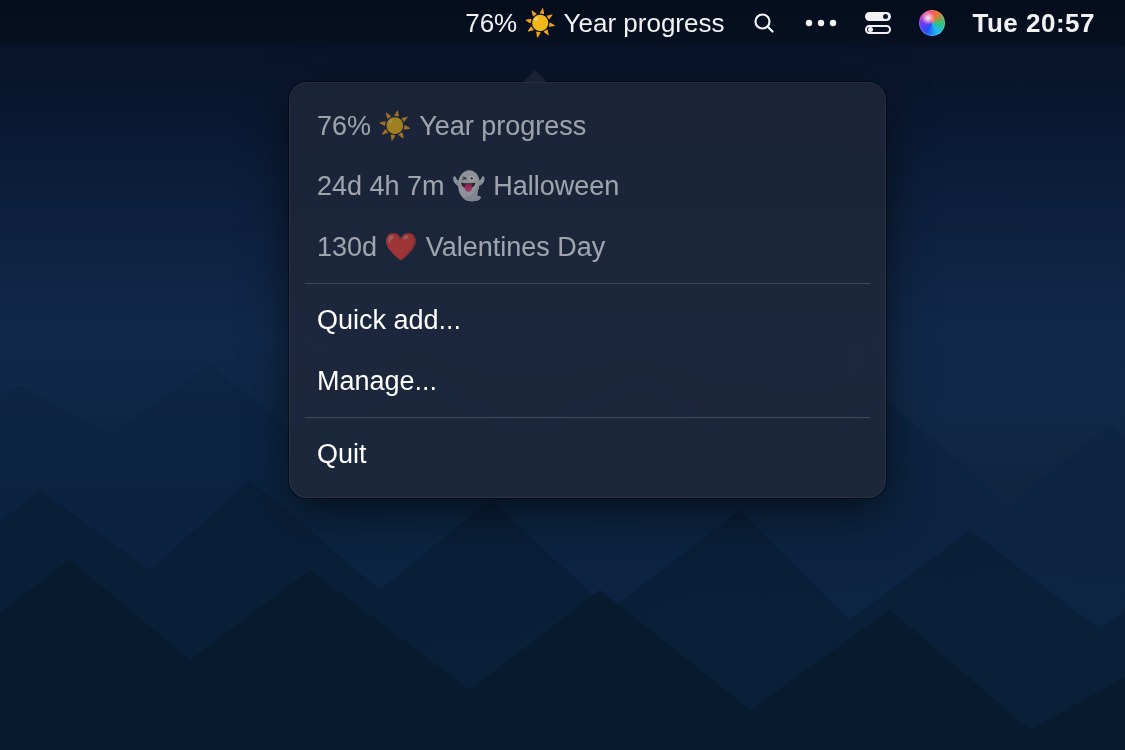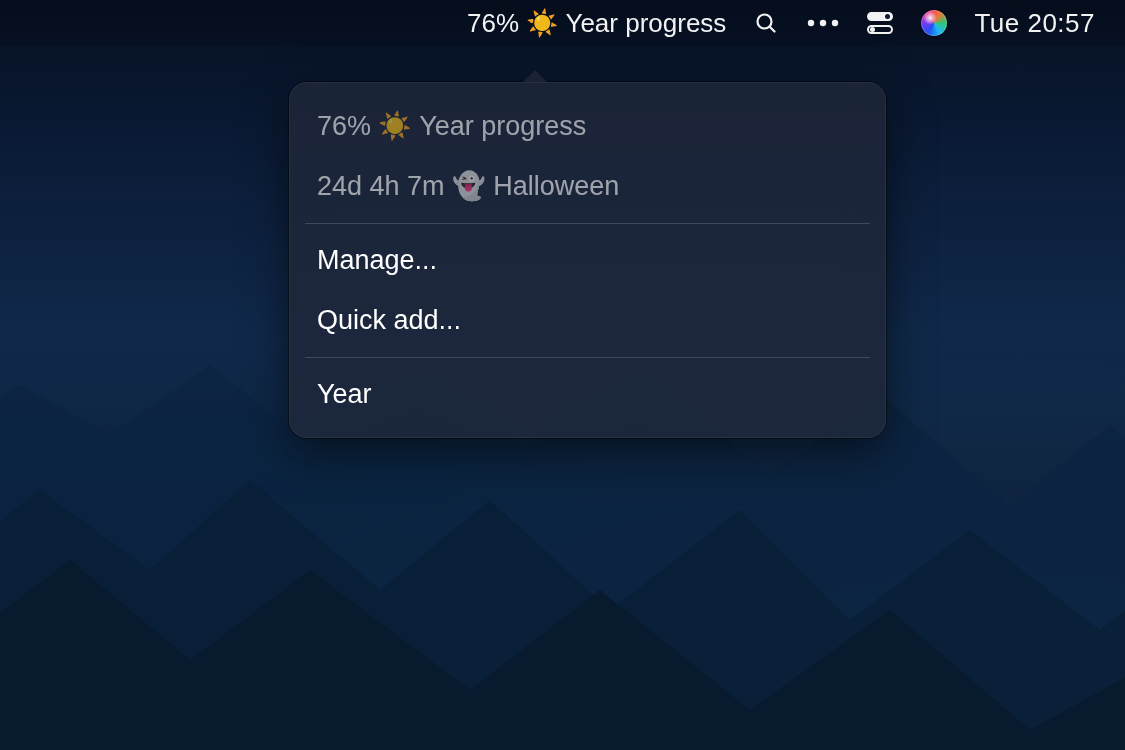--- a/index.html
+++ b/index.html
@@ -32,21 +32,21 @@
     position: absolute; top:0; left:0; right:0; height:46px;
     display:flex; align-items:center; justify-content:flex-end;
     padding-right:30px;
     background: linear-gradient(180deg, rgba(5,12,25,0.65), rgba(5,12,25,0.35));
     color:#fff;
     gap:26px;
     font-size:26px;
     -webkit-font-smoothing: antialiased;
   }
   #menubar .mb-item { display:flex; align-items:center; gap:10px; color:#fff; opacity:0.95; }
-  #menubar .clock { font-weight:400; letter-spacing:0.5px; }
+  #menubar .clock { font-weight:700; letter-spacing:0.5px; }
 
   .mb-icon { display:inline-flex; align-items:center; justify-content:center; width:28px; height:28px; }
 
   
   .siri-orb {
     width:26px; height:26px; border-radius:50%;
     background:
       radial-gradient(circle at 35% 30%, #fff 0%, rgba(255,255,255,0) 28%),
       conic-gradient(from 210deg, #2357ff, #7a3bff, #ff2f8e, #ff7a2d, #33d17a, #20c3ff, #2357ff);
     box-shadow: inset 0 0 0 1px rgba(255,255,255,0.25), 0 0 3px rgba(0,0,0,0.5);
@@ -183,30 +183,33 @@
   </div>
 
   <div id="popover">
 
     <div class="row event">
       <span class="emoji">76% ☀️ Year progress</span>
     </div>
     <div class="row event">
       <span class="emoji">24d 4h 7m 👻 Halloween</span>
     </div>
+    <div class="row event">
+      <span class="emoji">130d ❤️ Valentines Day</span>
+    </div>
 
     <div class="sep"></div>
 
+    <div class="row action">
+      <span>Quick add...</span>
+    </div>
     <div class="row action">
       <span>Manage...</span>
     </div>
+
+    <div class="sep"></div>
+
     <div class="row action">
-      <span>Quick add...</span>
-    </div>
-
-    <div class="sep"></div>
-
-    <div class="row action">
-      <span>Year</span>
+      <span>Quit</span>
     </div>
   </div>
 
 </div>
 
 </body></html>

